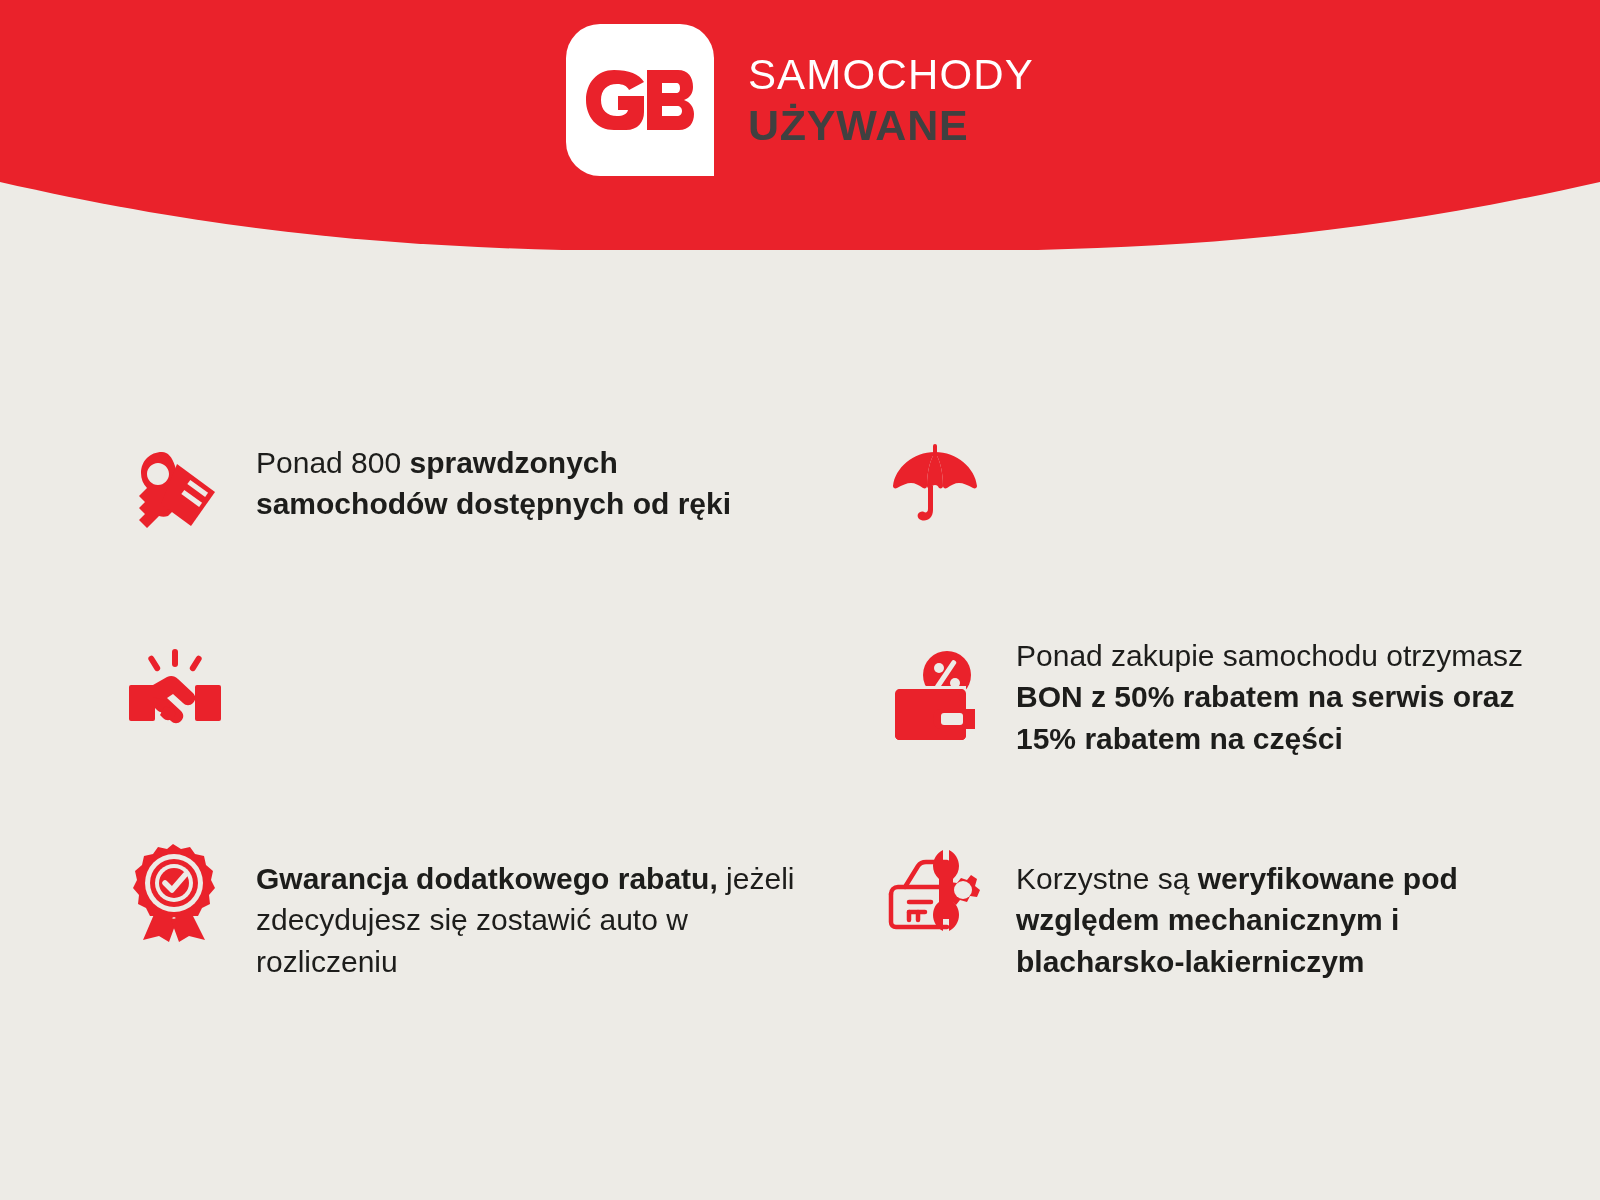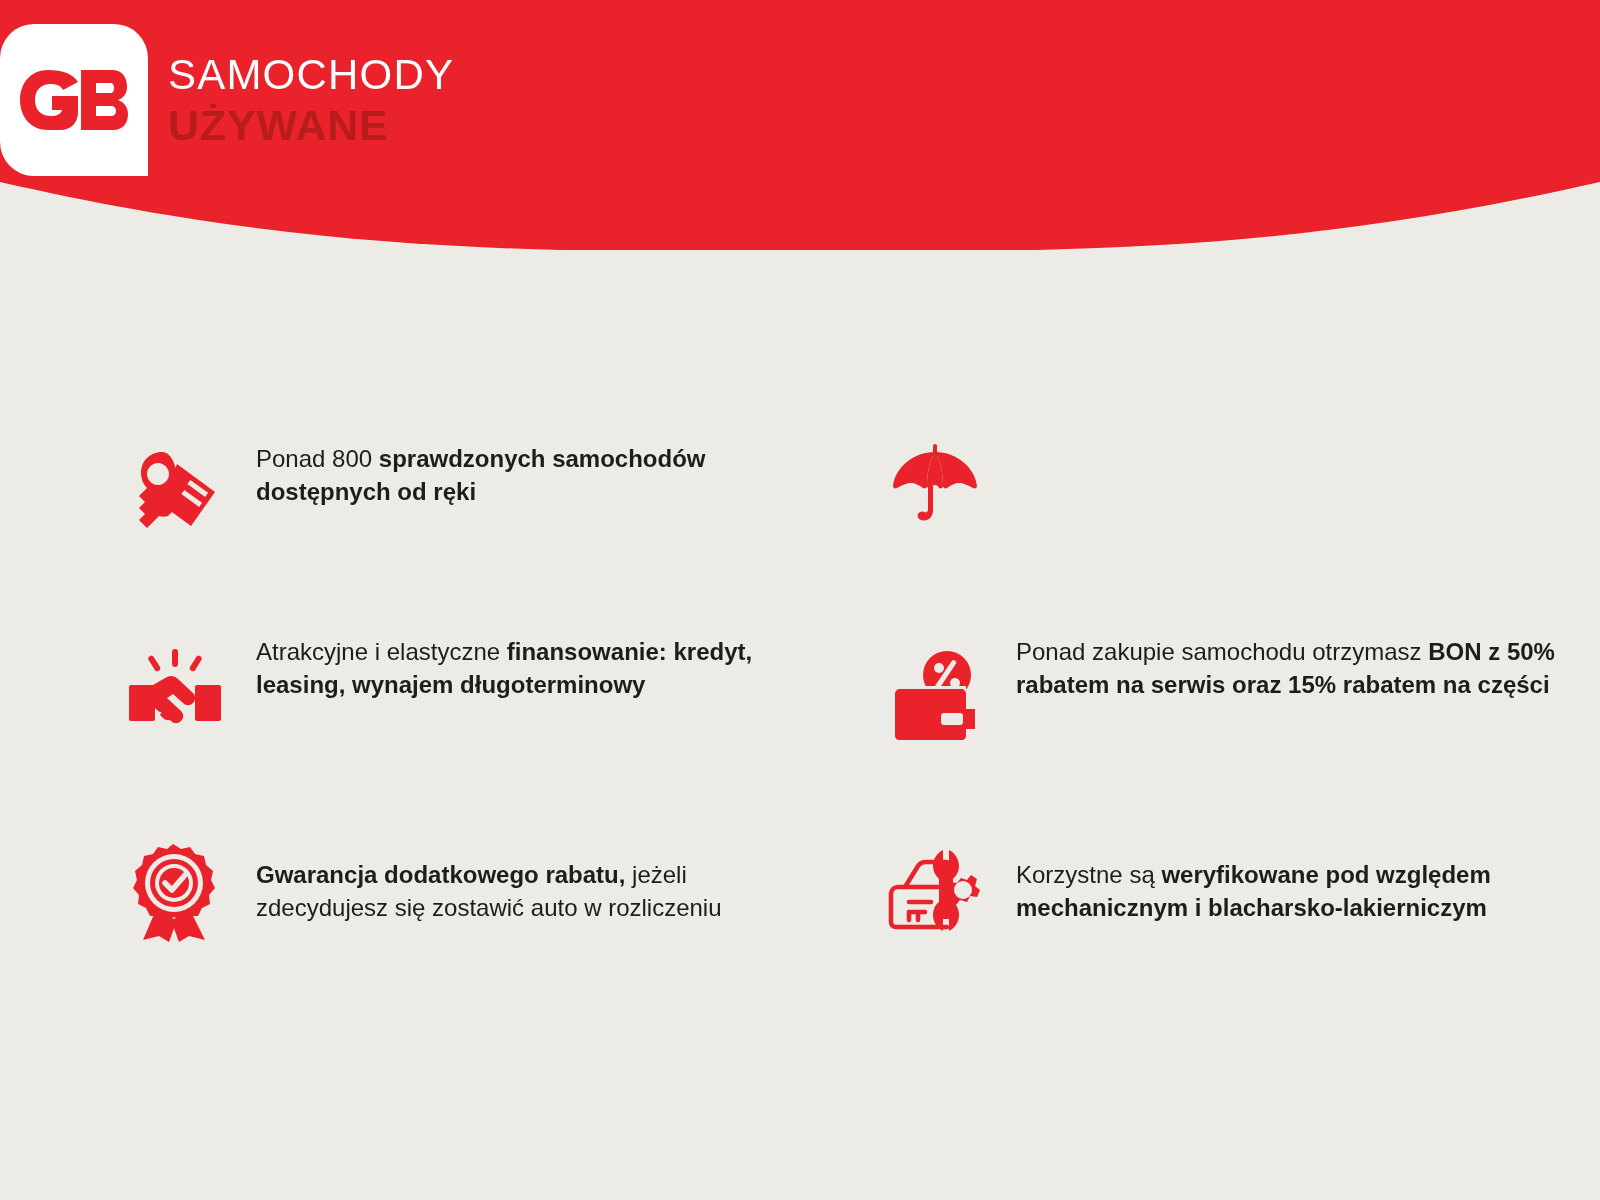--- a/index.html
+++ b/index.html
@@ -34,21 +34,22 @@
     display: block;
   }
   .header-inner {
     position: absolute;
     top: 0;
     left: 0;
     width: 1600px;
     height: 200px;
     display: flex;
     align-items: center;
-    gap: 20px;
+    justify-content: center;
+    gap: 34px;
   }
 
   
   .logo-mark {
     width: 148px;
     height: 152px;
     background: #FFFFFF;
     border-radius: 34px 34px 0 34px;
     display: flex;
     align-items: center;
@@ -68,21 +69,21 @@
     font-size: 42px;
     font-weight: 400;
     letter-spacing: 1.2px;
     color: #ffffff;
     white-space: nowrap;
   }
   .logo-line2 {
     font-size: 43px;
     font-weight: 700;
     letter-spacing: 0.8px;
-    color: #b91c1c;
+    color: #404040;
     white-space: nowrap;
     margin-top: 8px;
   }
 
   
   .features {
     position: absolute;
     top: 440px;
     left: 0;
     width: 1600px;
@@ -106,21 +107,21 @@
     width: 110px;
     flex: none;
     display: flex;
     align-items: flex-start;
     justify-content: center;
     padding-top: 6px;
   }
   .feature-icon svg { display: block; }
 
   .feature-text {
-    font-size: 24px;
+    font-size: 30px;
     line-height: 1.38;
     color: #1D1D1B;
     font-weight: 400;
     max-width: 560px;
     padding-top: 6px;
   }
   .feature-text b { font-weight: 700; }
 
   
   .row1 .feature-text { padding-top: 2px; }
@@ -207,23 +208,20 @@
           <rect x="68" y="36" width="26" height="36" rx="2"></rect>
 
           <path d="M26,36 L40,28 C44,26 48,27 51,30 L66,44 C69,47 69,51 66,54 C63,57 59,57 56,54 L46,45
                    L40,49 L54,62 C57,65 57,69 54,72 C51,75 47,75 44,72 L28,58 L26,58 Z"></path>
           <path d="M40,52 C43,55 43,58 40,61 C37,64 33,64 30,61 L26,57 L26,48 Z"></path>
           <path d="M46,60 C49,63 49,66 46,69 C43,72 39,72 36,69 L33,66 L38,57 Z"></path>
           <path d="M68,40 L70,40 L70,56 L68,56 Z"></path>
         </g>
       </svg>
     </div>
-    <div class="feature-text">
-      <span>Atrakcyjne i elastyczne </span><b>finansowanie: kredyt, leasing, wynajem długoterminowy</b>
-    </div>
   </div>
 
   <div class="feature row2 col-right">
     <div class="feature-icon">
       <svg width="92" height="96" viewBox="0 0 92 96">
         <g fill="#EA222B">
 
           <circle cx="58" cy="26" r="24"></circle>
           <circle cx="50" cy="19" r="5" fill="#EDEBE6"></circle>
           <circle cx="66" cy="34" r="5" fill="#EDEBE6"></circle>

